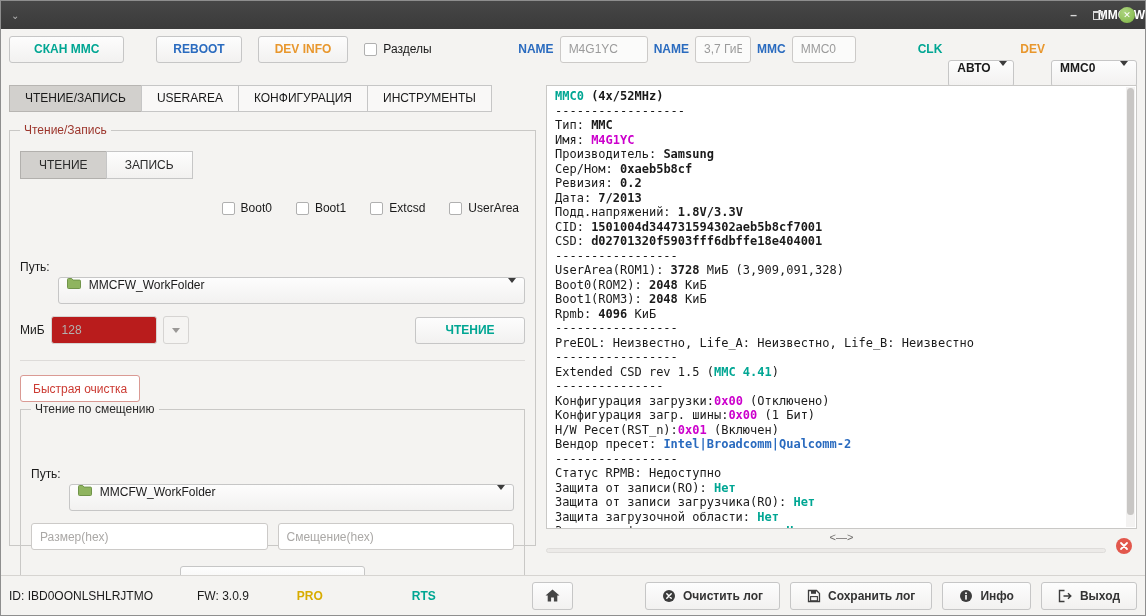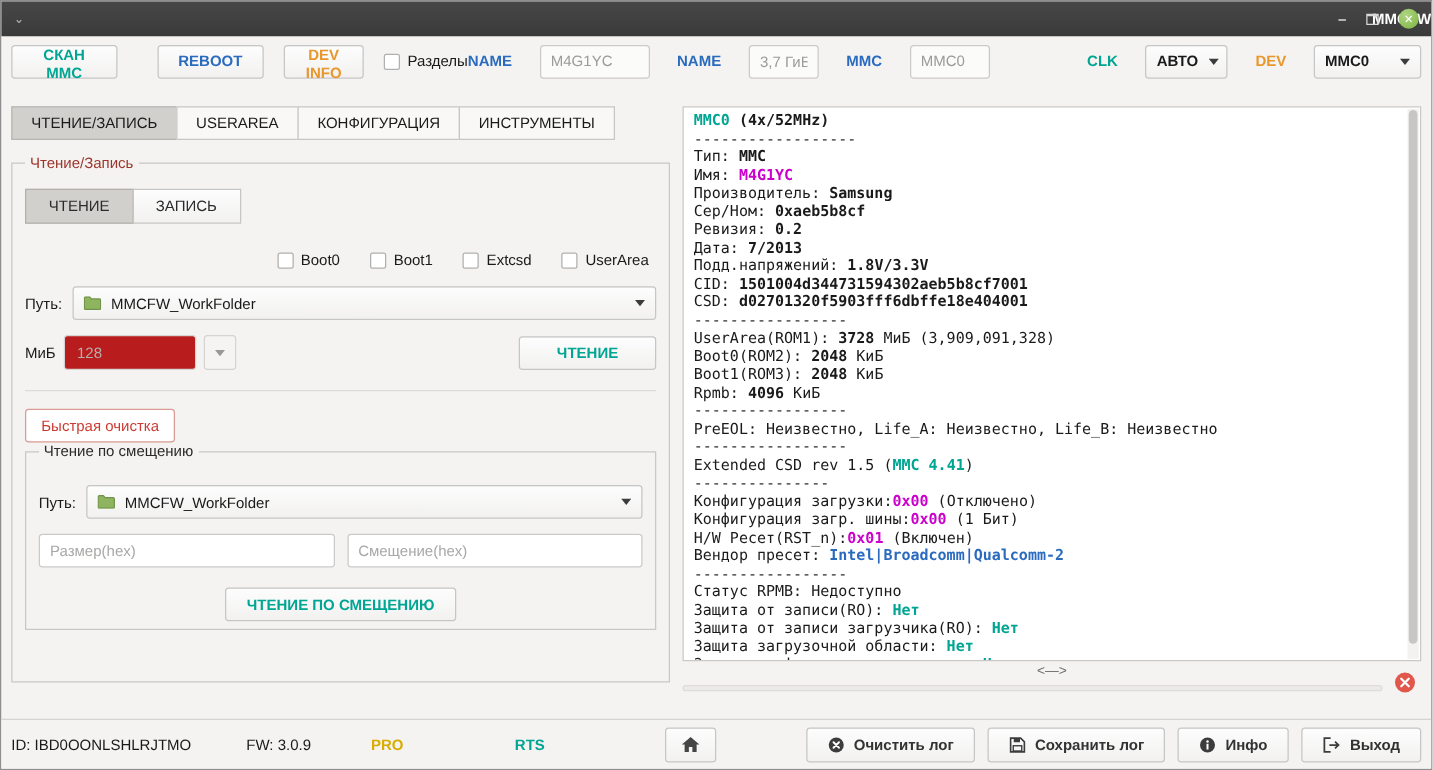--- a/index.html
+++ b/index.html
@@ -17,25 +17,25 @@
   .tbc-close { width:16px; height:16px; border-radius:50%; background:radial-gradient(circle at 35% 30%, #aed581, #7cb342); color:#fff; font-size:9px; display:flex; align-items:center; justify-content:center; }
 
   
   .toolbar { position:absolute; top:28px; left:0; right:0; height:40px; display:flex; align-items:center; padding:0 8px; }
   .btn { background:linear-gradient(#fdfdfd,#f2f1f0); border:1px solid #c6c6c6; border-radius:3px; height:27px; padding:0 16px; font-weight:bold; font-size:12px; font-family:inherit; cursor:pointer; color:#333; }
   .teal-text { color:#00a693; } .blue-text { color:#2a6bbf; } .orange-text { color:#e8972d; }
   .scan-btn { padding:0 24px; }
   .mr-lg { margin-right:32px; } .mr-md { margin-right:16px; }
   .check { display:inline-flex; align-items:center; gap:6px; cursor:pointer; }
   .box { width:13px; height:13px; background:#fff; border:1px solid #b0b0b0; border-radius:2px; display:inline-block; }
-  .tb-right { margin-left:auto; display:flex; align-items:center; gap:22px; }
+  .tb-right { margin-left:auto; display:flex; align-items:center; gap:6px; }
   .lbl-strong { font-weight:bold; }
   .tb-input { height:27px; border:1px solid #cccac8; border-radius:3px; background:#fbfbfa; color:#9b9b9b; padding:0 8px; font-family:inherit; font-size:12px; }
   .w-name { width:88px; } .w-size { width:56px; } .w-mmc { width:64px; }
-  .combo { display:flex; align-items:center; height:27px; background:linear-gradient(#fdfdfd,#f2f1f0); border:1px solid #c6c6c6; border-radius:3px; padding:0 8px; gap:8px; cursor:pointer; }
+  .combo { display:flex; align-items:flex-start; height:27px; background:linear-gradient(#fdfdfd,#f2f1f0); border:1px solid #c6c6c6; border-radius:3px; padding:0 8px; gap:8px; cursor:pointer;margin-top:48px; }
   .combo.bold { font-weight:bold; }
   .arr { width:0; height:0; border-left:4px solid transparent; border-right:4px solid transparent; border-top:5px solid #3c3c3c; margin-left:auto; }
   .w-clk { width:66px; } .w-dev { width:86px; }
   .gap-clk { margin-left:56px; }
 
   
   .tabs { position:absolute; top:84px; left:8px; display:flex; }
   .tab { height:27px; line-height:25px; padding:0 15px; border:1px solid #c6c6c6; background:#f9f8f7; cursor:pointer; margin-left:-1px; }
   .tab:first-child { margin-left:0; }
   .tab.active { background:#d2d0cd; border-color:#b7b5b2; }

